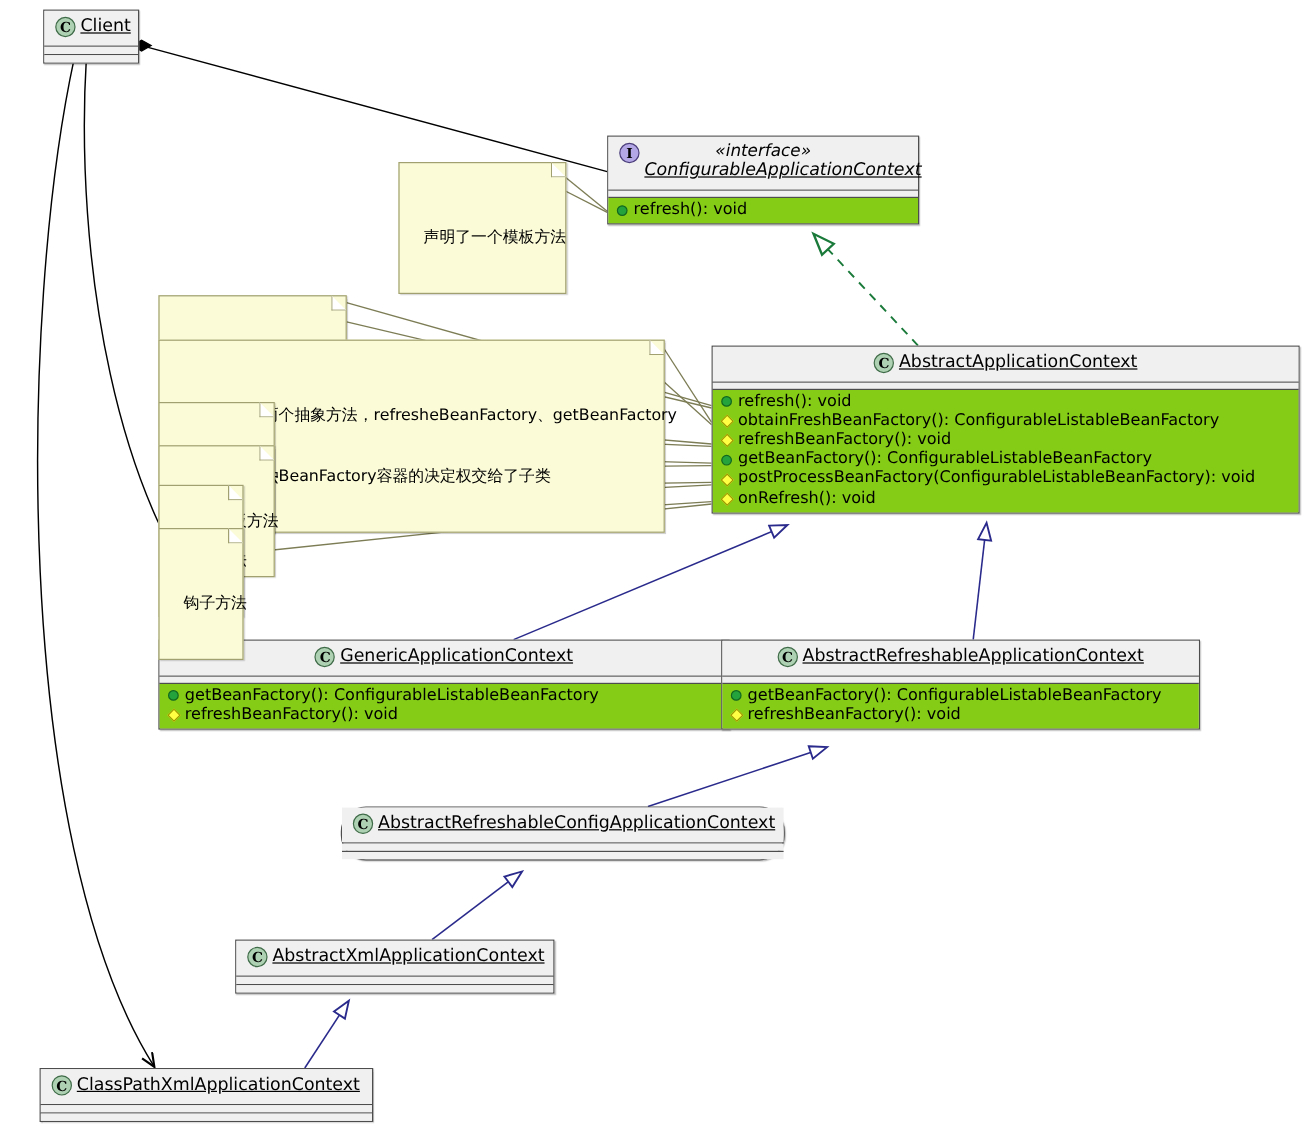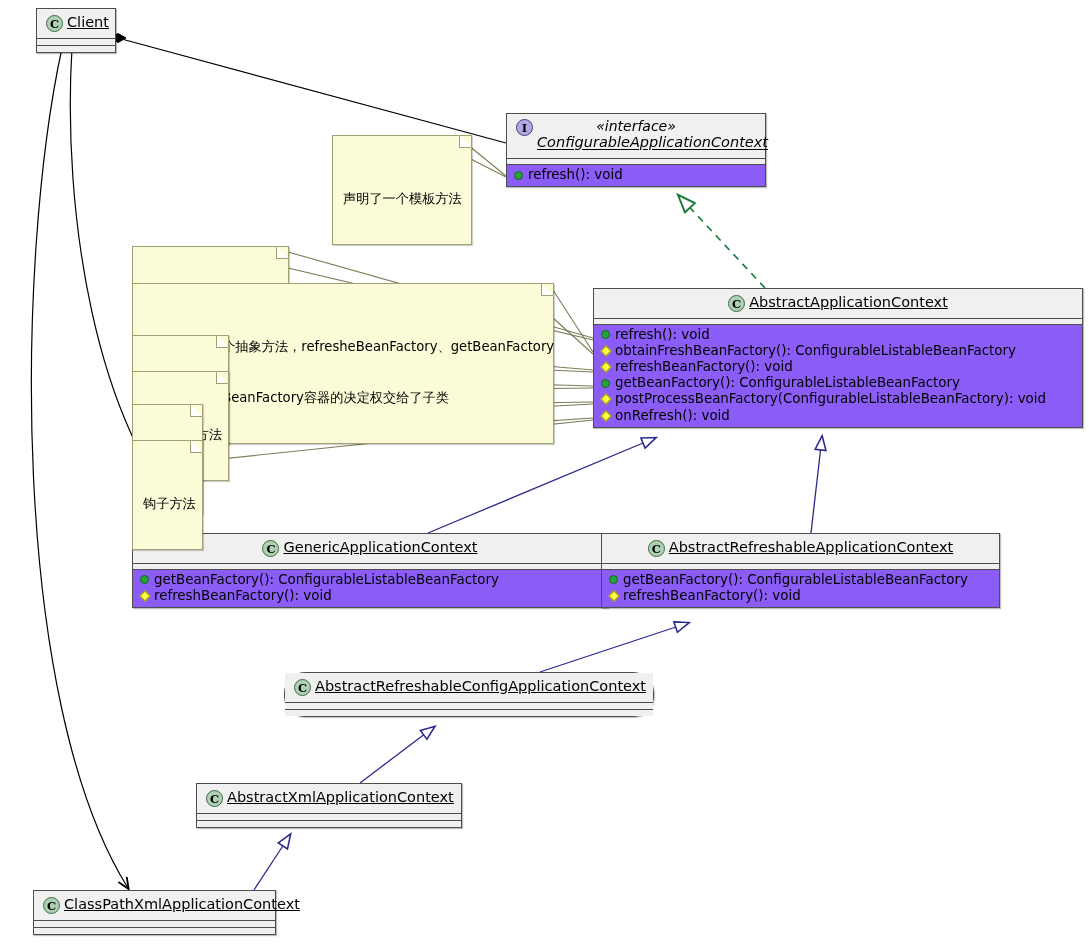--- a/index.html
+++ b/index.html
@@ -60,21 +60,21 @@
     height: 0;
     border-top: 1px solid #4d4d4d;
   }
   .empty-strip {
     height: 6px;
     background: #f0f0f0;
   }
   .uml-members {
     box-sizing: border-box;
     padding: 2px 7px 3px 7px;
-    background: #8b5cf6;
+    background: #84cc16;
   }
   .member {
     font-size: 13.4px;
     color: #000;
     white-space: nowrap;
     line-height: 16.2px;
     display: flex;
     align-items: center;
     gap: 5px;
   }
@@ -129,21 +129,21 @@
   }
 
   
   .note {
     position: absolute;
     box-sizing: border-box;
     background: #fbfbd8;
     border: 1px solid #a0a070;
     font-size: 13.2px;
     color: #000;
-    padding: 3px 7px 3px 10px;
+    padding: 3px 7px 3px 20px;
     line-height: 17px;
     white-space: pre;
     box-shadow: 1px 1px 1px rgba(0,0,0,0.18);
   }
   .note .fold {
     position: absolute;
     right: -1px;
     top: -1px;
     width: 12px;
     height: 12px;
@@ -348,21 +348,21 @@
   <div class="uml-box" style="left:196px; top:783px; width:266px;">
     <div class="uml-head left">
       <span class="badge badge-c">C</span><span class="cname">AbstractXmlApplicationContext</span>
     </div>
     <div class="sep"></div>
     <div class="empty-strip"></div>
     <div class="sep"></div>
     <div class="empty-strip"></div>
   </div>
 
-  <div class="uml-box" style="left:33px; top:890px; width:243px;">
+  <div class="uml-box" style="left:33px; top:890px; width:278px;">
     <div class="uml-head left">
       <span class="badge badge-c">C</span><span class="cname">ClassPathXmlApplicationContext</span>
     </div>
     <div class="sep"></div>
     <div class="empty-strip"></div>
     <div class="sep"></div>
     <div class="empty-strip"></div>
   </div>
 
   <div class="note" style="left:332px; top:135px; width:140px;">

